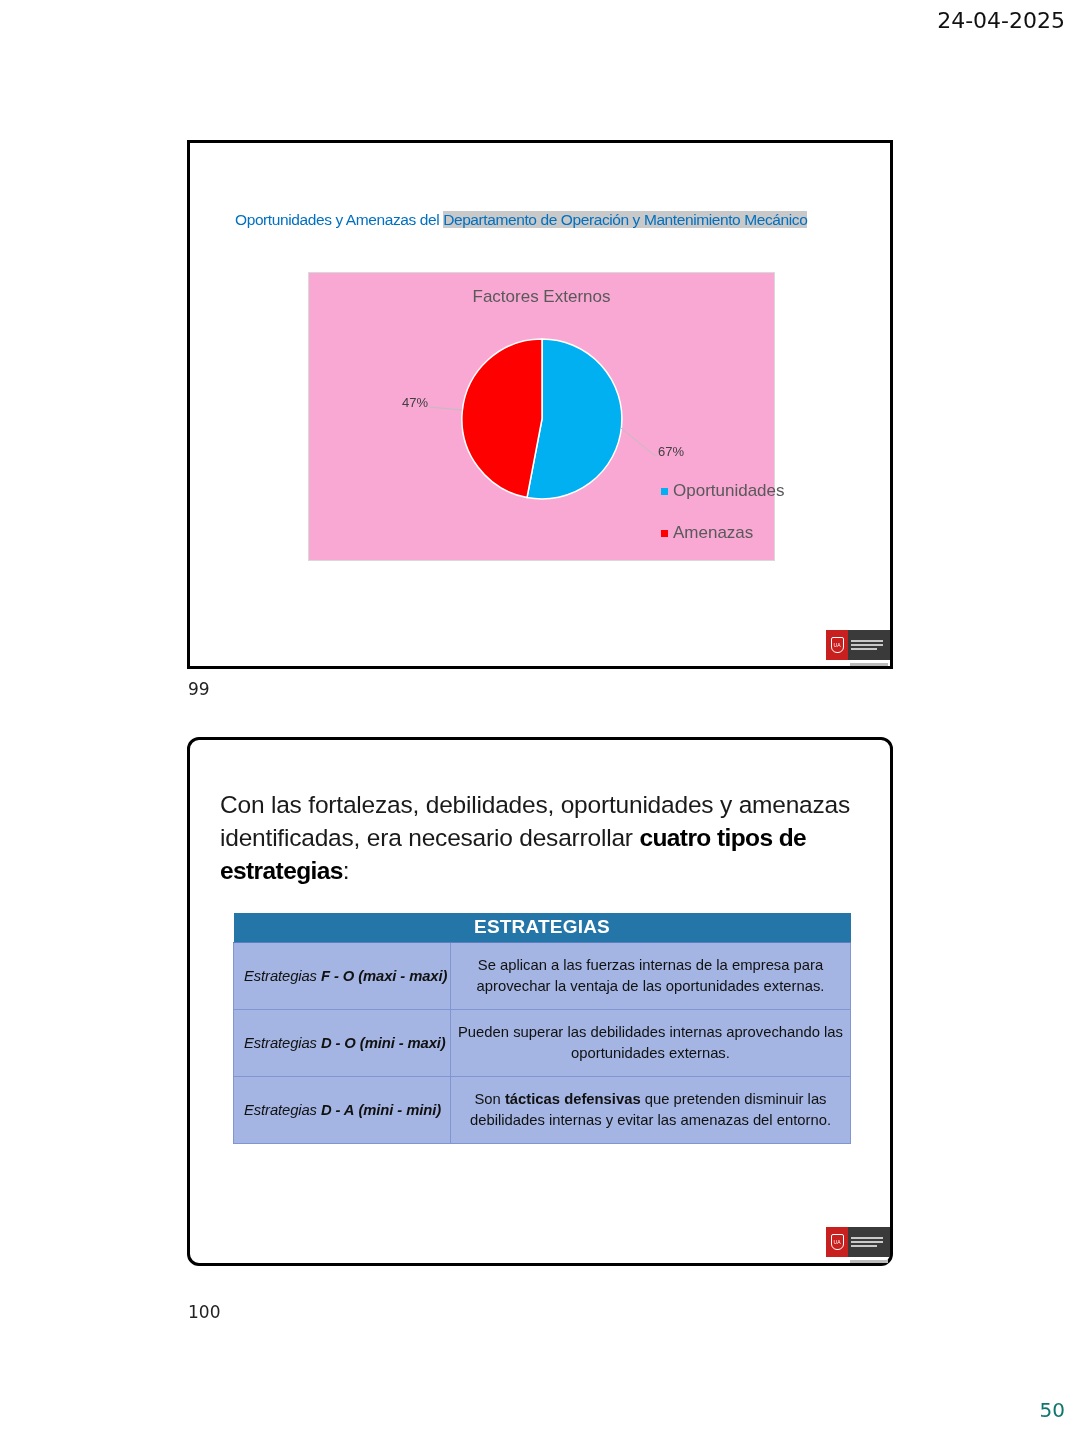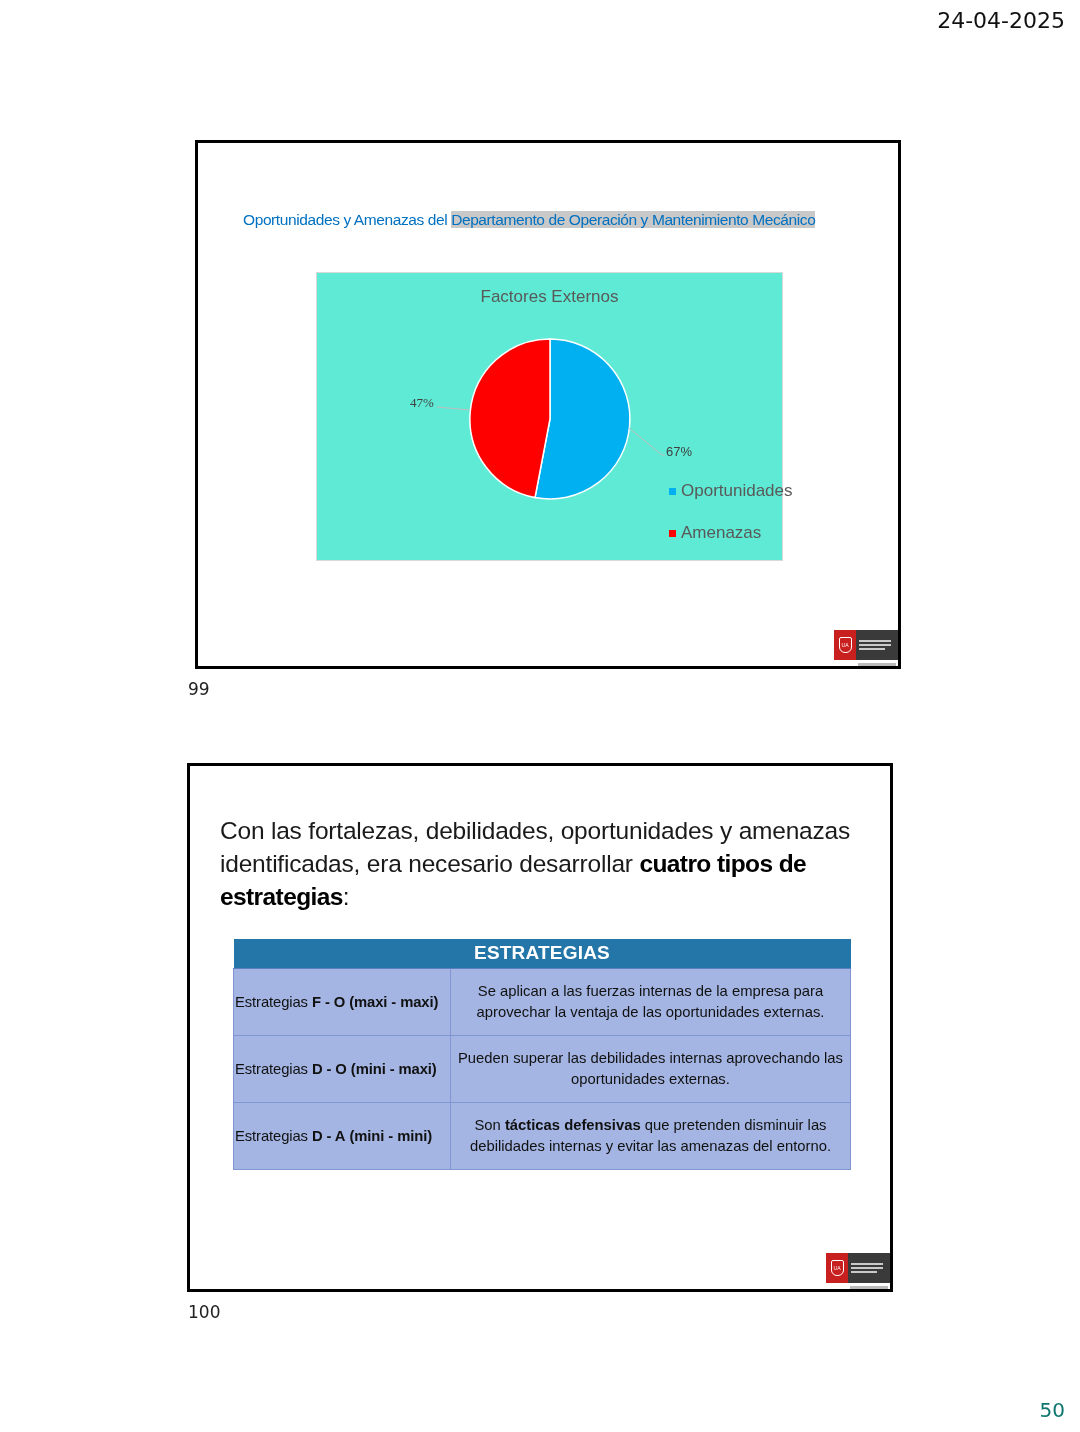--- a/index.html
+++ b/index.html
@@ -3,57 +3,57 @@
   <meta charset="utf-8">
   <style>
     * { box-sizing: border-box; margin: 0; padding: 0; }
     html, body { width: 1080px; height: 1432px; background: #ffffff; overflow: hidden; }
     body { position: relative; font-family: "Liberation Sans", sans-serif; color: #111; }
 
     .date { position: absolute; top: 8px; right: 15px; font-size: 22px; font-family: "DejaVu Sans", sans-serif; color: #111; }
     .page-num { position: absolute; bottom: 10px; right: 15px; font-size: 20px; font-family: "DejaVu Sans", sans-serif; color: #0f766e; }
 
     .slide { position: absolute; left: 187px; width: 706px; height: 529px; border: 3px solid #000; background: #fff; }
-    .slide1 { top: 140px; margin-left: 8px; }
-    .slide2 { top: 763px; }
+    .slide1 { top: 140px; }
+    .slide2 { top: 737px; border-radius: 12px; }
 
     .slide-num { position: absolute; left: 188px; font-size: 17px; font-family: "DejaVu Sans", sans-serif; color: #222; }
     .slide-num1 { top: 679px; }
     .slide-num2 { top: 1302px; }
 
     
     .s1-title { position: absolute; top: 68px; left: 45px; font-size: 15.5px; color: #0070C0; letter-spacing: -0.4px; white-space: nowrap; }
     .s1-title .hl { background: #C9C9C9; }
 
-    .chart-box { position: absolute; left: 118px; top: 129px; width: 467px; height: 289px; border: 1px solid #D9D9D9; background: #5eead4; }
+    .chart-box { position: absolute; left: 118px; top: 129px; width: 467px; height: 289px; border: 1px solid #D9D9D9; background: #f9a8d4; }
     .chart-title { position: absolute; top: 14px; left: 0; width: 100%; text-align: center; font-size: 17px; color: #595959; }
     .chart-svg { position: absolute; left: 0; top: 0; }
     .pct-label { position: absolute; font-size: 13px; color: #404040; }
-    .pct-47 { left: 93px; top: 122px; font-family: Liberation Serif, serif; }
+    .pct-47 { left: 93px; top: 122px; }
     .pct-53 { left: 349px; top: 171px; }
     .legend { position: absolute; left: 352px; top: 209px; }
     .legend-item { display: flex; align-items: center; font-size: 17px; color: #595959; height: 18px; }
     .legend-item + .legend-item { margin-top: 24px; }
     .swatch { width: 7px; height: 7px; margin-right: 5px; display: inline-block; }
 
     .logo { position: absolute; right: 0; bottom: 0; width: 64px; height: 36px; display: flex; }
     .logo-red { width: 22px; height: 30px; background: #C8201E; display: flex; align-items: center; justify-content: center; }
     .logo-shield { width: 13px; height: 16px; border: 1px solid #fff; border-radius: 2px 2px 6px 6px; color: #fff; font-size: 5px; display: flex; align-items: center; justify-content: center; }
     .logo-dark { width: 42px; height: 30px; background: #3A3A3A; display: flex; flex-direction: column; justify-content: center; padding-left: 3px; }
     .logo-line { height: 2px; background: #c9c9c9; margin: 1px 0; width: 32px; }
     .logo-sub { position: absolute; right: 2px; bottom: 0px; width: 38px; height: 3px; background: #bbb; }
 
     
     .s2-text { position: absolute; left: 30px; top: 48px; width: 660px; font-size: 24.5px; line-height: 33px; color: #1a1a1a; font-weight: 300; letter-spacing: -0.2px; }
     .s2-text b { font-weight: bold; color: #000; letter-spacing: -0.6px; }
 
     .strat-table { position: absolute; left: 43px; top: 173px; width: 618px; border-collapse: collapse; }
     .strat-table th { background: #2576A8; color: #fff; font-size: 19px; font-weight: bold; height: 29px; text-align: center; border-bottom: 1px solid #5C7FC0; letter-spacing: 0.2px; }
     .strat-table td { background: #A4B5E3; height: 59px; font-size: 14.8px; color: #111; border: 1px solid #7F96D2; }
-    .strat-table td.name { width: 217px; padding-left: 1px; white-space: nowrap; letter-spacing: -0.1px; }
+    .strat-table td.name { width: 217px; padding-left: 10px; white-space: nowrap; letter-spacing: -0.1px; font-style: italic; }
     .strat-table td.desc { text-align: center; line-height: 21px; padding: 12px 2px; }
   </style>
 </head>
 <body>
 
 <div class="date">24-04-2025</div>
 
 <div class="slide slide1">
   <div class="s1-title">
     <span>Oportunidades y Amenazas del </span><span class="hl">Departamento de Operación y Mantenimiento Mecánico</span>

